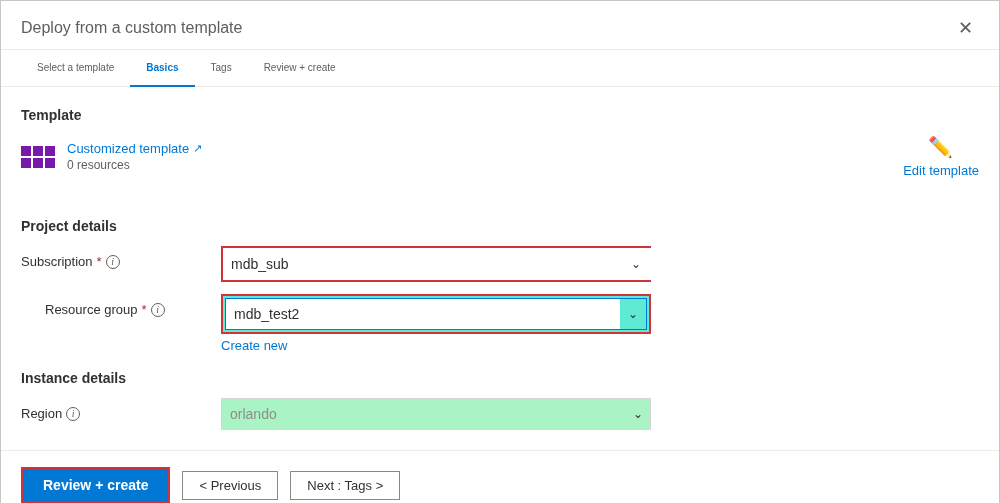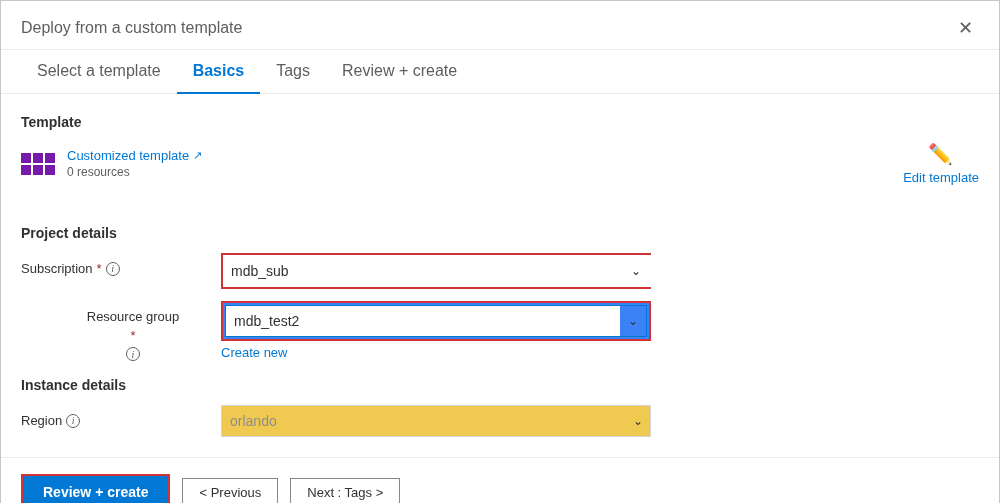--- a/index.html
+++ b/index.html
@@ -48,21 +48,21 @@
       line-height: 1;
     }
     .tabs {
       display: flex;
       padding: 0 20px;
       border-bottom: 1px solid #edebe9;
       gap: 0;
     }
     .tab {
       padding: 12px 16px;
-      font-size: 16px;
+      font-size: 10px;
       color: #605e5c;
       cursor: pointer;
       border-bottom: 2px solid transparent;
       margin-bottom: -1px;
       white-space: nowrap;
     }
     .tab.active {
       color: #0078d4;
       border-bottom: 2px solid #0078d4;
       font-weight: 600;
@@ -166,39 +166,38 @@
       color: #605e5c;
       cursor: pointer;
       font-style: italic;
       font-family: serif;
     }
     .resource-group-row {
       margin-left: 24px;
     }
     .resource-group-row .form-label {
       width: 176px;
-      flex-direction: column;
     }
     .form-control-wrapper {
       flex: 1;
       max-width: 430px;
     }
     .select-chevron {
       position: absolute;
       right: 8px;
       top: 50%;
       transform: translateY(-50%);
       font-size: 12px;
       color: #323130;
       pointer-events: none;
     }
     .resource-group-wrapper {
       border: 2px solid #d13438;
       padding: 2px;
-      background: #3b82f6;
+      background: #5eead4;
     }
     .resource-group-inner {
       border: 1px solid #0078d4;
       display: flex;
       align-items: center;
     }
     .resource-group-inner input {
       flex: 1;
       height: 30px;
       border: none;
@@ -224,21 +223,21 @@
       margin-bottom: 20px;
     }
     .region-select-wrapper {
       position: relative;
       width: 430px;
     }
     .region-select-wrapper select {
       width: 100%;
       height: 32px;
       border: 1px solid #c8c6c4;
-      background: #eab308;
+      background: #86efac;
       padding: 0 30px 0 8px;
       font-size: 14px;
       color: #605e5c;
       appearance: none;
       -webkit-appearance: none;
       cursor: not-allowed;
       outline: none;
     }
     .footer {
       border-top: 1px solid #edebe9;

